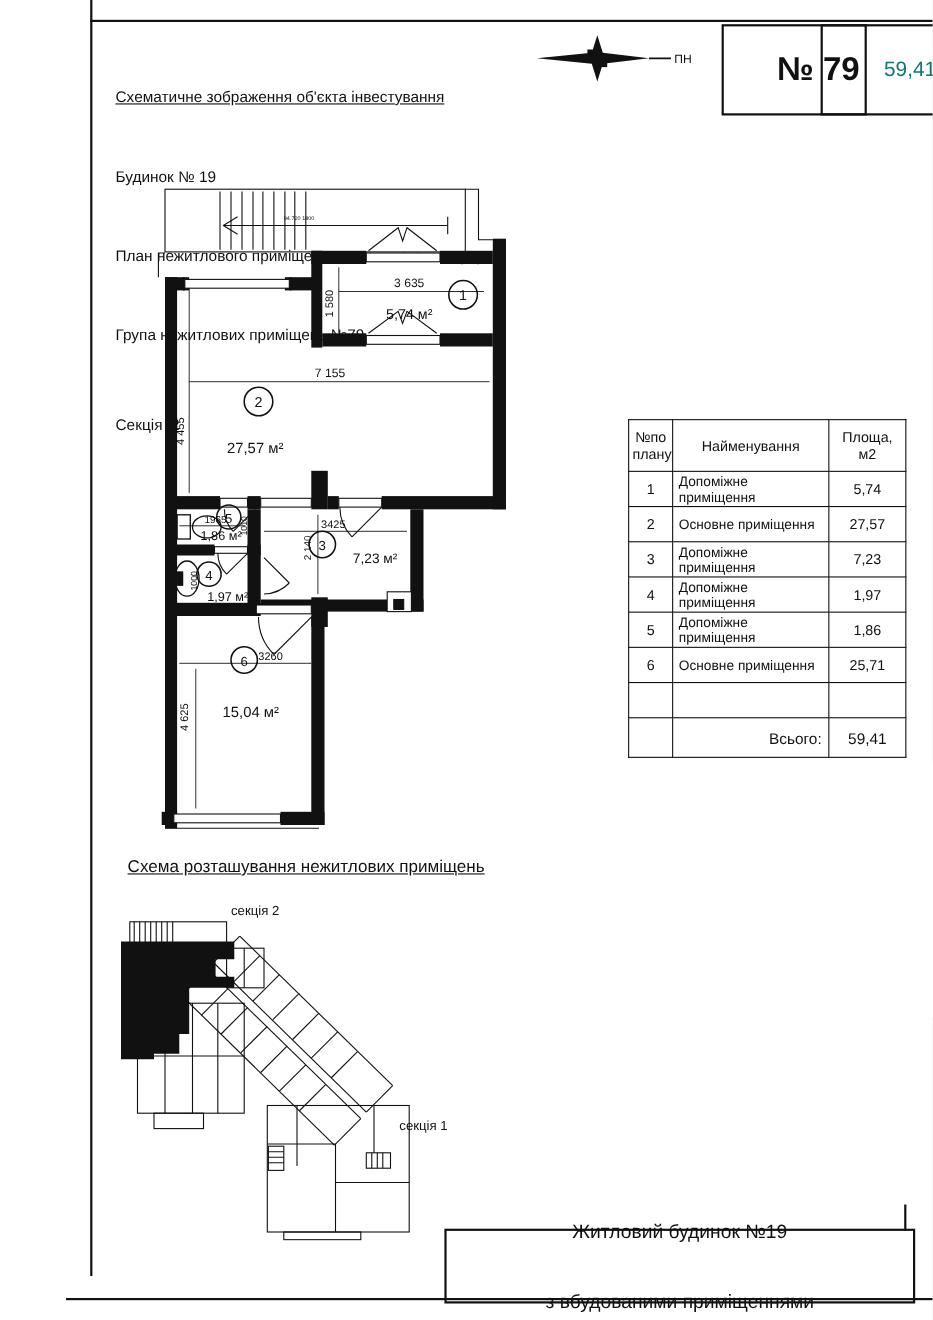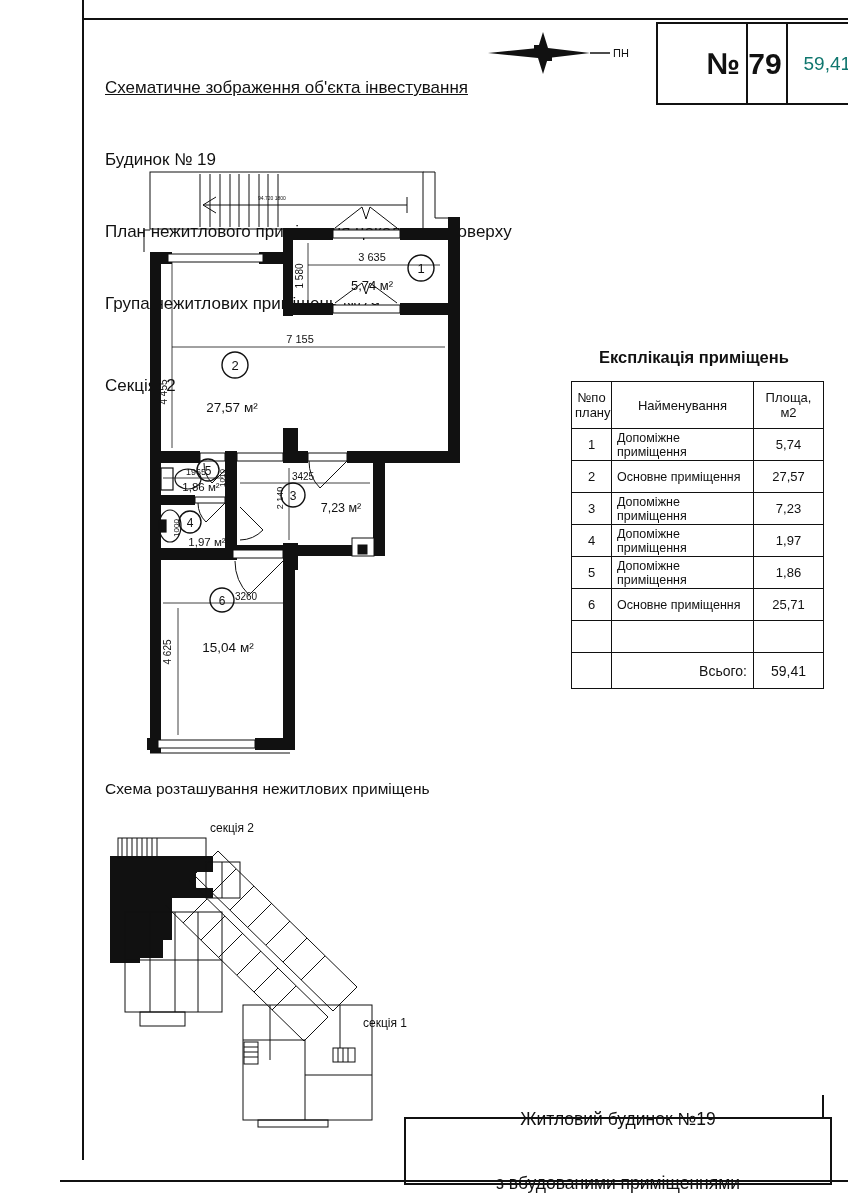--- a/index.html
+++ b/index.html
@@ -1,29 +1,29 @@
 <!DOCTYPE html>
 <html><head>
 <meta charset="utf-8">
 <style>
   html,body{margin:0;padding:0;background:#e8e8e8;}
   .page{position:relative;width:848px;height:1200px;background:#ffffff;overflow:hidden;
         font-family:"Liberation Sans",sans-serif;color:#111;}
   .abs{position:absolute;}
-  .hdr{font-size:17px;line-height:24px;white-space:pre;}
+  .hdr{font-size:14px;line-height:24px;white-space:pre;}
   .hdr .u{text-decoration:underline;}
   .hdr .b{font-weight:normal;}
   .numbox{border:2px solid #111;display:flex;align-items:center;justify-content:center;padding-left:44px;}
   .expl-title{font-size:16.5px;font-weight:bold;text-align:center;}
   table.expl{border-collapse:collapse;table-layout:fixed;width:252px;font-size:13px;}
   table.expl td{border:1.3px solid #111;padding:0 3px;overflow:hidden;}
   table.expl .c{text-align:center;}
   table.expl .l{text-align:left;padding-left:5px;font-size:12.5px;}
   table.expl .r{text-align:right;padding-right:6px;}
-  .scheme-title{font-size:15.5px;}
+  .scheme-title{font-size:15.5px;text-decoration:underline;margin-left:11px;}
   .footerbox{border:2px solid #111;display:flex;flex-direction:column;justify-content:center;
              text-align:center;font-size:17.5px;line-height:20px;gap:44px;}
   svg text{font-family:"Liberation Sans",sans-serif;fill:#111;}
   .frame{background:#111;}
 </style>
 </head>
 <body>
 
 <div class="page">
 
@@ -184,21 +184,20 @@
     <text x="167" y="392" font-size="10" text-anchor="middle" transform="rotate(-90 167 392)">4 455</text>
     <text x="196" y="475" font-size="9" text-anchor="middle">1965</text>
     <text x="225" y="478" font-size="8" text-anchor="middle" transform="rotate(-90 225 478)">1010</text>
     <text x="179" y="528" font-size="8" text-anchor="middle" transform="rotate(-90 179 528)">1000</text>
     <text x="303" y="480" font-size="10" text-anchor="middle">3425</text>
     <text x="283" y="498" font-size="9" text-anchor="middle" transform="rotate(-90 283 498)">2 140</text>
     <text x="246" y="600" font-size="10" text-anchor="middle">3260</text>
     <text x="171" y="652" font-size="10" text-anchor="middle" transform="rotate(-90 171 652)">4 625</text>
   </svg>
 
-  <div class="abs expl-title" style="left:565px;top:348px;width:258px;">Експлікація приміщень</div>
   <table class="expl abs" style="left:571px;top:381px;border-radius:22px;">
     <colgroup>
         <col style="width:40px;">
         <col style="width:142px;">
         <col style="width:70px;">
       </colgroup>
     <tbody>
         <tr style="height:47px;">
       <td class="c">№по плану</td>
       <td class="c">Найменування</td>

